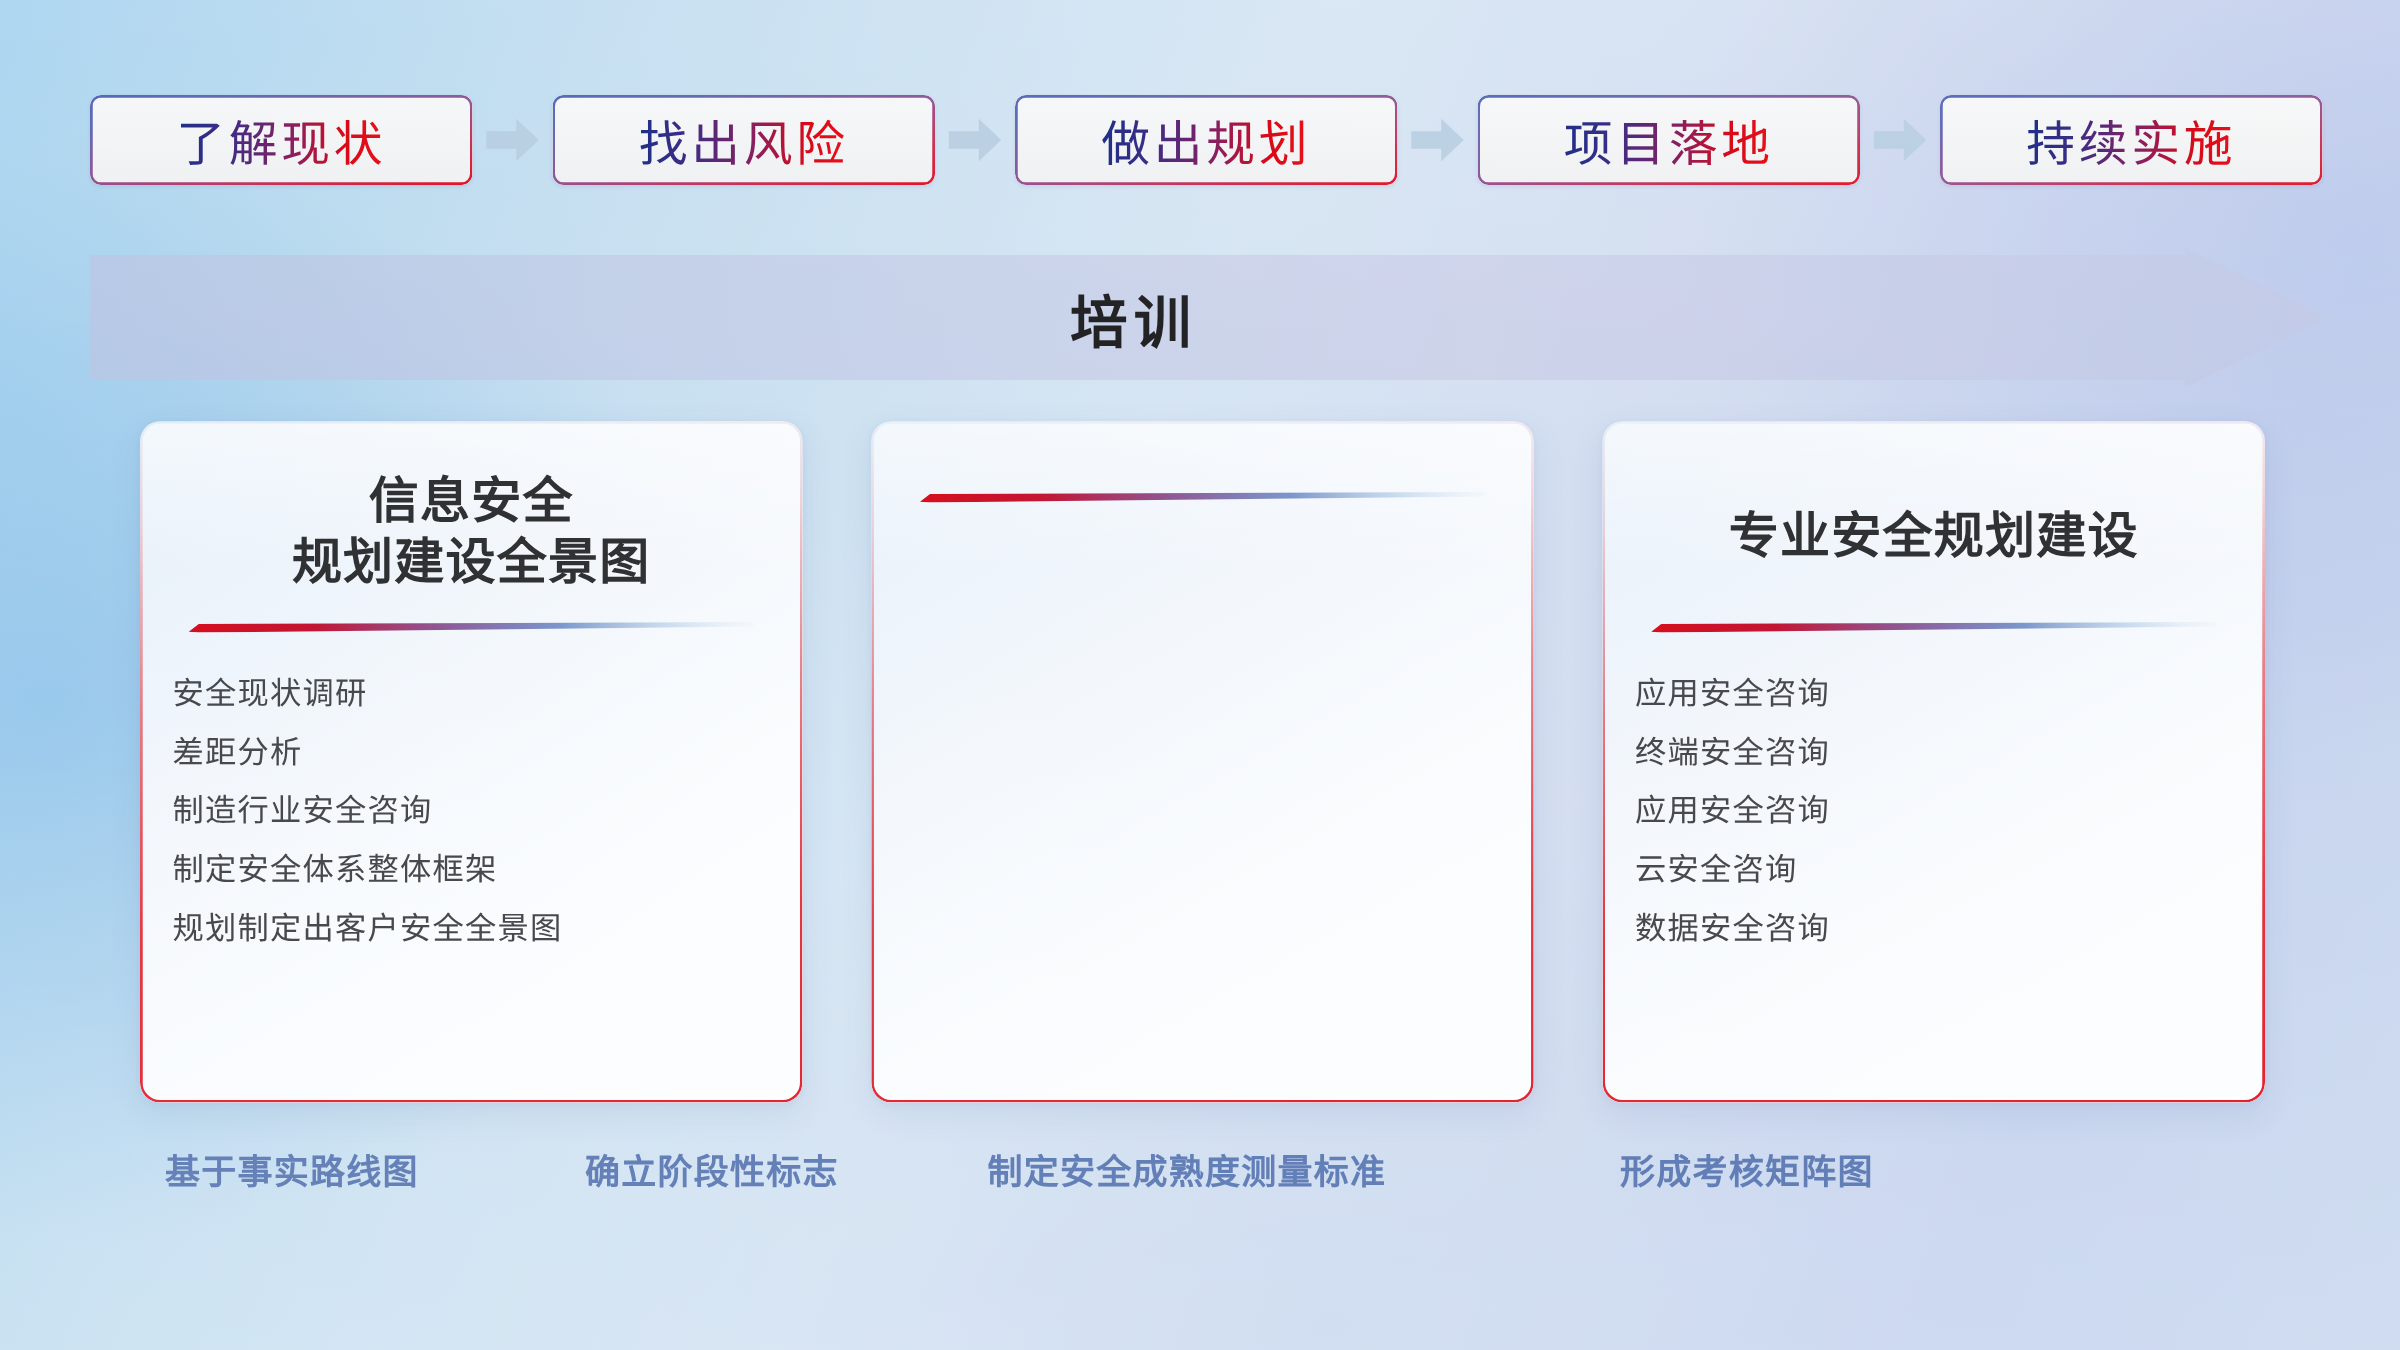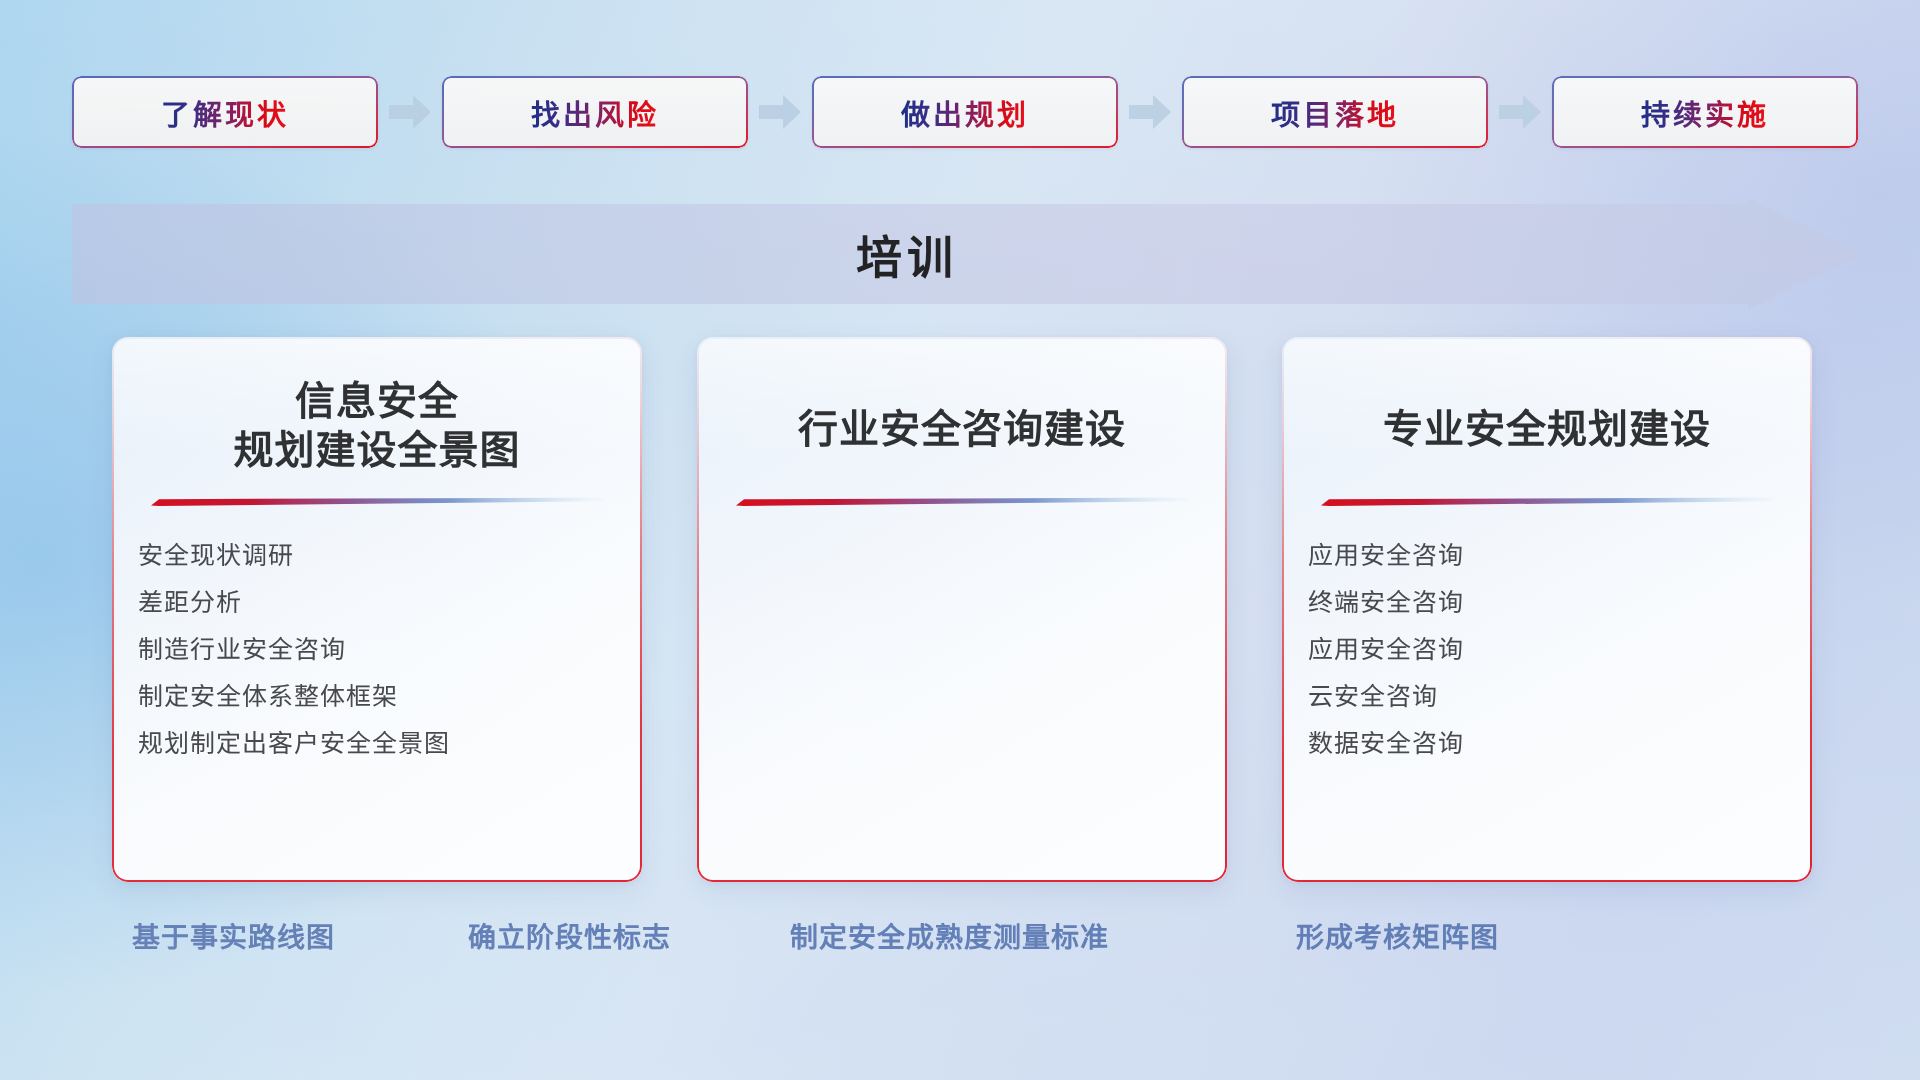--- a/index.html
+++ b/index.html
@@ -53,21 +53,21 @@
     padding:2px;
     background:linear-gradient(168deg,#4e61b4 0%,#5a63b0 18%,#8a4f94 48%,#c22a52 74%,#e00b1f 100%);
     -webkit-mask:linear-gradient(#000 0 0) content-box, linear-gradient(#000 0 0);
     -webkit-mask-composite:xor;
     mask:linear-gradient(#000 0 0) content-box, linear-gradient(#000 0 0);
     mask-composite:exclude;
     pointer-events:none;
   }
   .step-label{
     position:relative; z-index:2;
-    font-size:29px; font-weight:700; letter-spacing:3px;
+    font-size:39px; font-weight:400; letter-spacing:3px;
     background:linear-gradient(90deg,#1f2f87 0%,#3c2d86 24%,#8a1f5e 55%,#d80a18 80%,#e8111b 100%);
     -webkit-background-clip:text; background-clip:text;
     -webkit-text-fill-color:transparent; color:transparent;
     white-space:nowrap;
   }
 
   .step-arrow{
     width:46px; height:40px;
     margin:0 9px;
     flex:0 0 auto;
@@ -280,21 +280,20 @@
           <li>差距分析</li>
           <li>制造行业安全咨询</li>
           <li>制定安全体系整体框架</li>
           <li>规划制定出客户安全全景图</li>
         </ul>
       </div>
     </div>
 
     <div class="card">
       <div class="card-inner">
-        <div class="card-title">行业安全咨询建设</div>
         <svg class="card-divider" viewBox="0 0 452 9" preserveAspectRatio="none">
           <defs>
             <linearGradient id="divGrad2" x1="0" y1="0" x2="1" y2="0">
               <stop offset="0%" stop-color="#d60f1e" stop-opacity="1"></stop>
               <stop offset="22%" stop-color="#c21634" stop-opacity="1"></stop>
               <stop offset="44%" stop-color="#8a4d8e" stop-opacity="0.95"></stop>
               <stop offset="66%" stop-color="#5d7fc0" stop-opacity="0.80"></stop>
               <stop offset="86%" stop-color="#9fc0de" stop-opacity="0.45"></stop>
               <stop offset="100%" stop-color="#cfe0ee" stop-opacity="0.10"></stop>
             </linearGradient>

